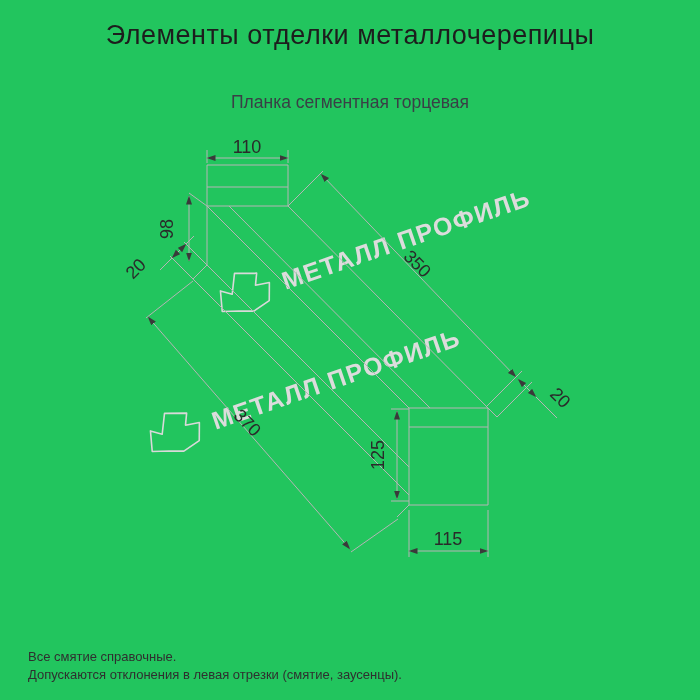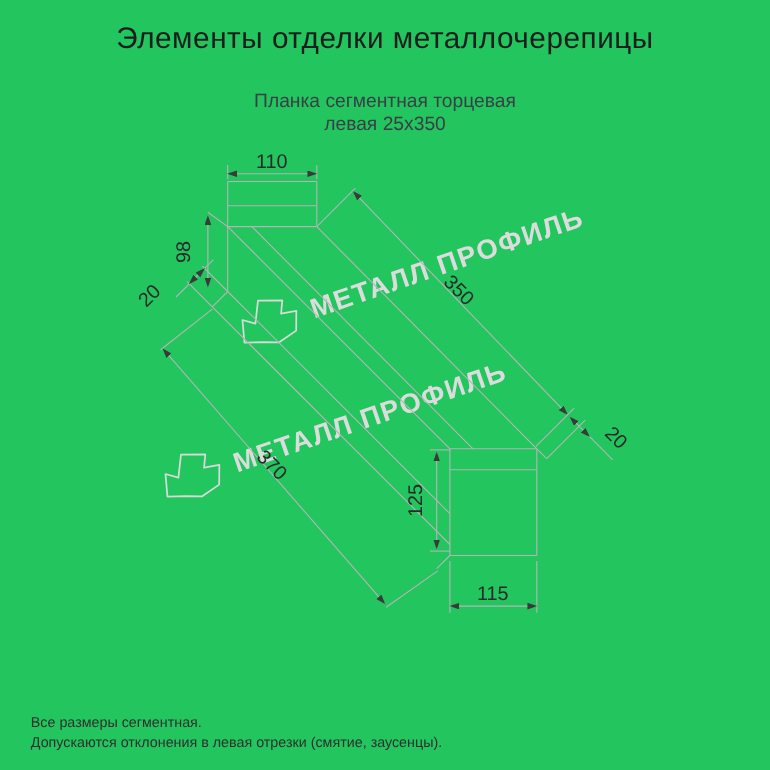--- a/index.html
+++ b/index.html
@@ -5,21 +5,21 @@
   html,body{margin:0;padding:0;background:#fff;}
   .page{
     position:relative;width:700px;height:700px;background:#22c55e;
     font-family:"Liberation Sans",sans-serif;overflow:hidden;
   }
   .title{
     position:absolute;top:20px;left:0;width:100%;text-align:center;
     font-size:27px;font-weight:400;color:#1d1d1d;letter-spacing:.5px;
   }
   .subtitle{
-    position:absolute;top:81px;left:0;width:100%;text-align:center;
+    position:absolute;top:92px;left:0;width:100%;text-align:center;
     font-size:17.5px;color:#3a3f46;line-height:1.2;
   }
   .footer{
     position:absolute;left:28px;top:648px;font-size:13px;color:#2f2f2f;line-height:1.38;
   }
   svg.drawing{position:absolute;left:0;top:0;width:700px;height:700px;}
   .outline line, .outline path{stroke:#b5b5b5;stroke-width:1;fill:none;}
   .dims line{stroke:#b5b5b5;stroke-width:1;fill:none;}
   .dim-label{font-family:"Liberation Sans",sans-serif;font-size:18px;fill:#2a2a2a;}
   .wm-text{
@@ -30,21 +30,20 @@
 </style>
 </head>
 <body>
 
 <div class="page">
 
   <div class="title">Элементы отделки металлочерепицы</div>
 
   <div class="subtitle">
     <div>Планка сегментная торцевая</div>
-    <div>левая 25х350</div>
   </div>
 
   <svg class="drawing" viewBox="0 0 700 700" xmlns="http://www.w3.org/2000/svg">
 
     <defs>
       <marker id="arr" orient="auto-start-reverse" markerWidth="10" markerHeight="8" refX="8.5" refY="3" markerUnits="userSpaceOnUse">
         <path d="M0,0 L9,3 L0,6 Z" fill="#3a3a3a"></path>
       </marker>
     </defs>
 
@@ -127,17 +126,17 @@
       <text class="dim-label" transform="translate(140,273) rotate(-45)" text-anchor="middle">20</text>
       <text class="dim-label" transform="translate(413,268) rotate(45)" text-anchor="middle">350</text>
       <text class="dim-label" transform="translate(556,402) rotate(45)" text-anchor="middle">20</text>
       <text class="dim-label" transform="translate(243,427) rotate(45)" text-anchor="middle">370</text>
       <text class="dim-label" transform="translate(384,455) rotate(-90)" text-anchor="middle">125</text>
       <text class="dim-label" x="448" y="545" text-anchor="middle">115</text>
     </g>
   </svg>
 
   <div class="footer">
-    <div>Все размеры сегментная.</div>
+    <div>Все смятие справочные.</div>
     <div>Допускаются отклонения в левая отрезки (смятие, заусенцы).</div>
   </div>
 
 </div>
 
 </body></html>

